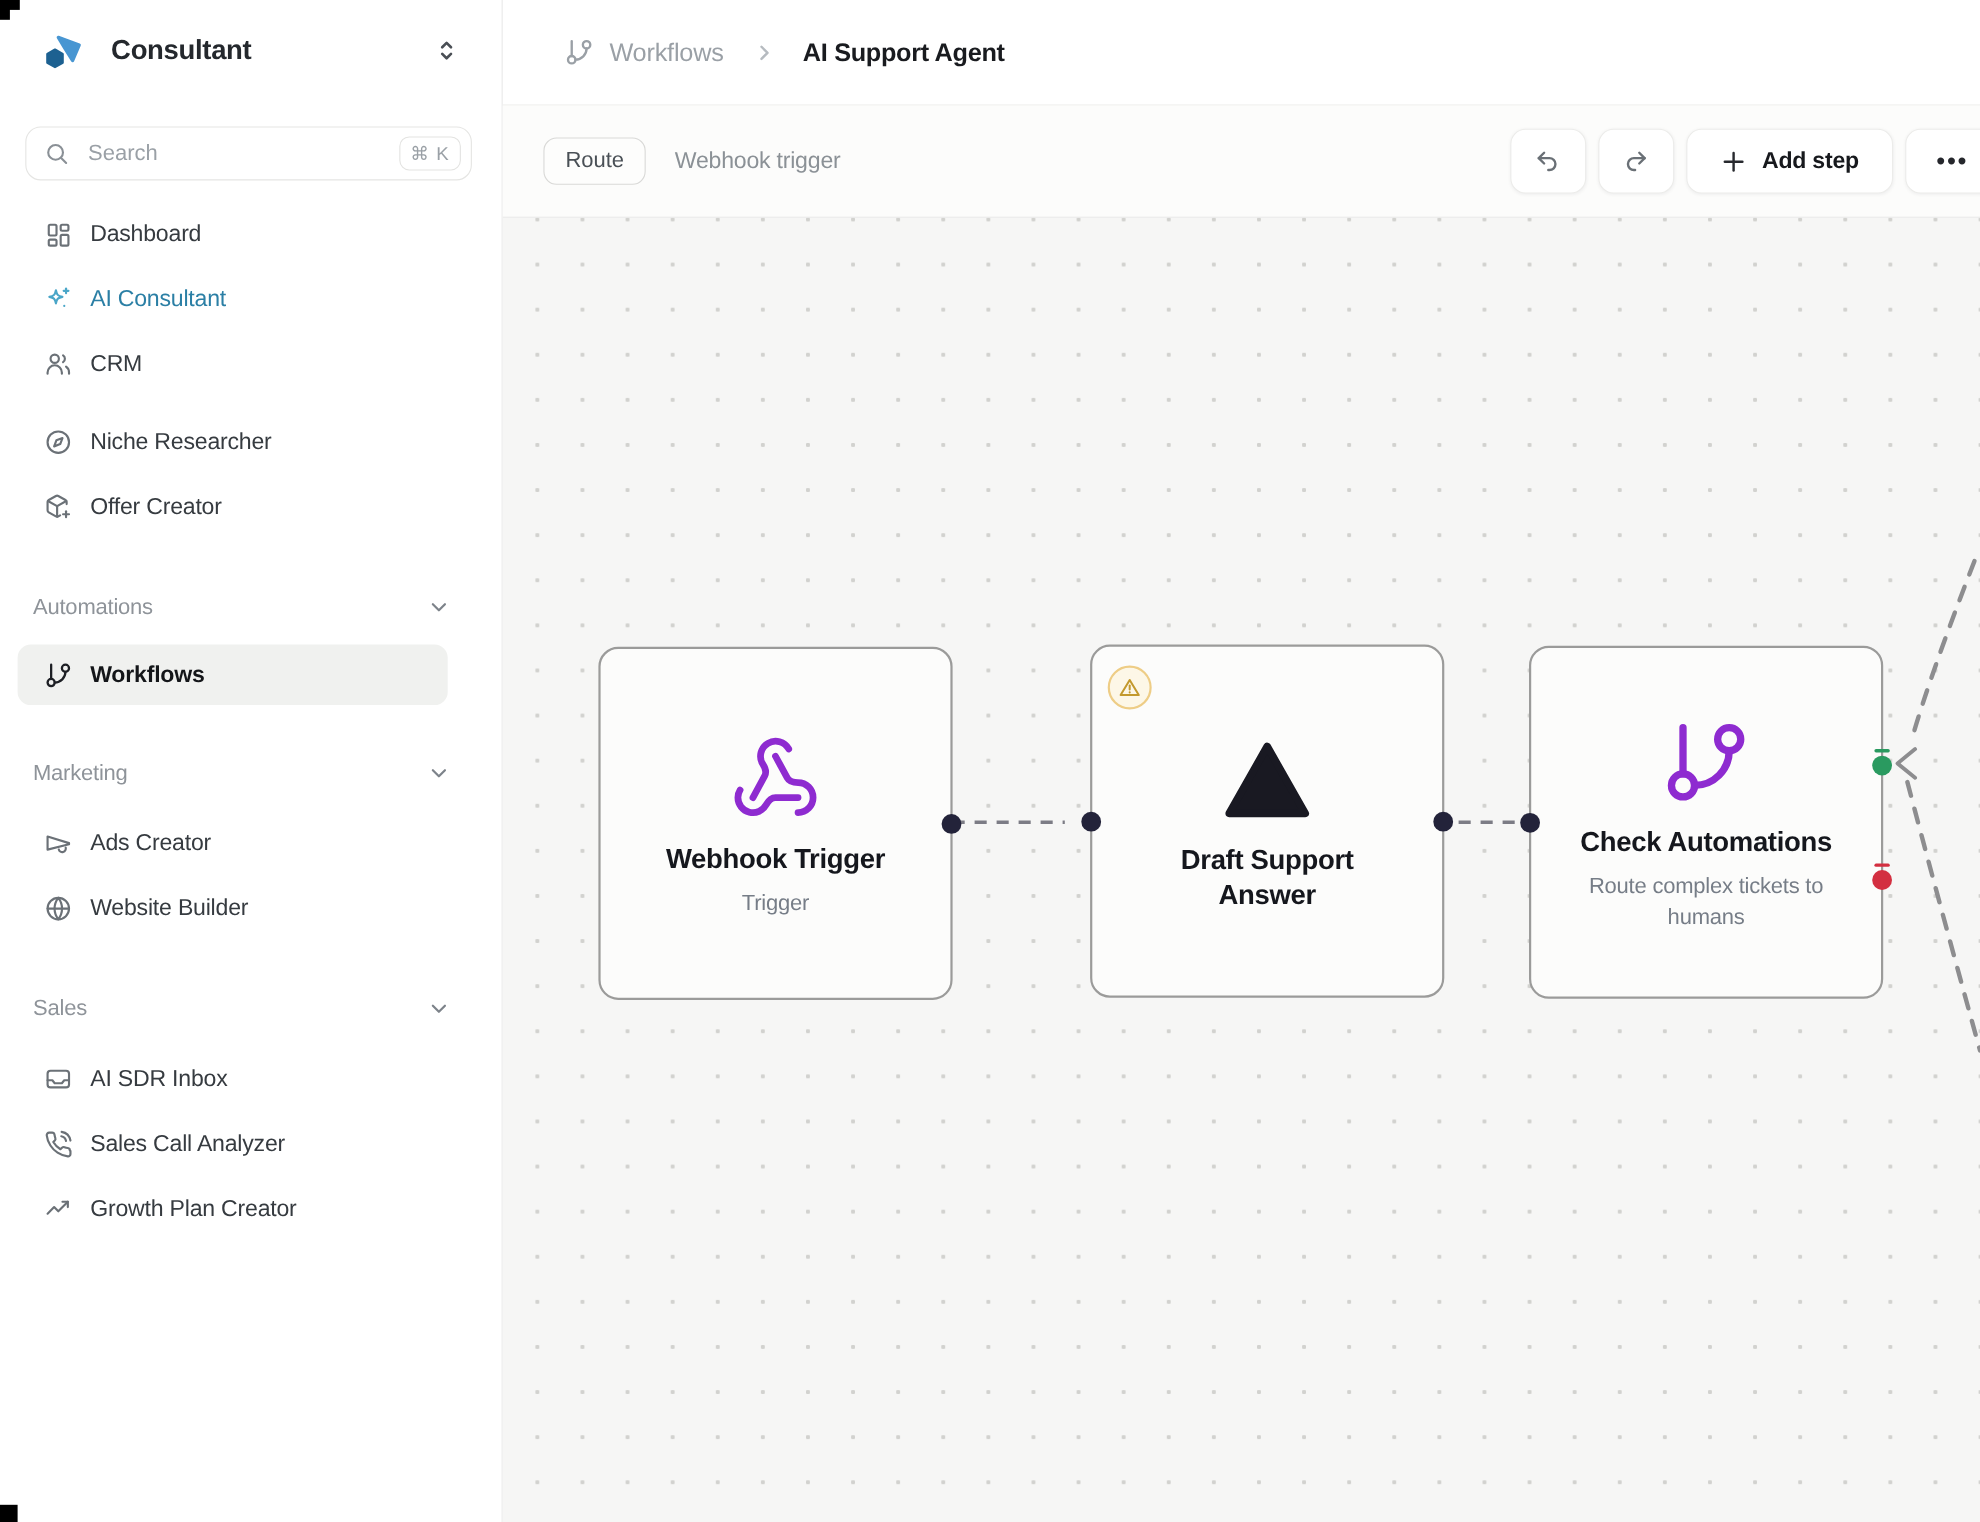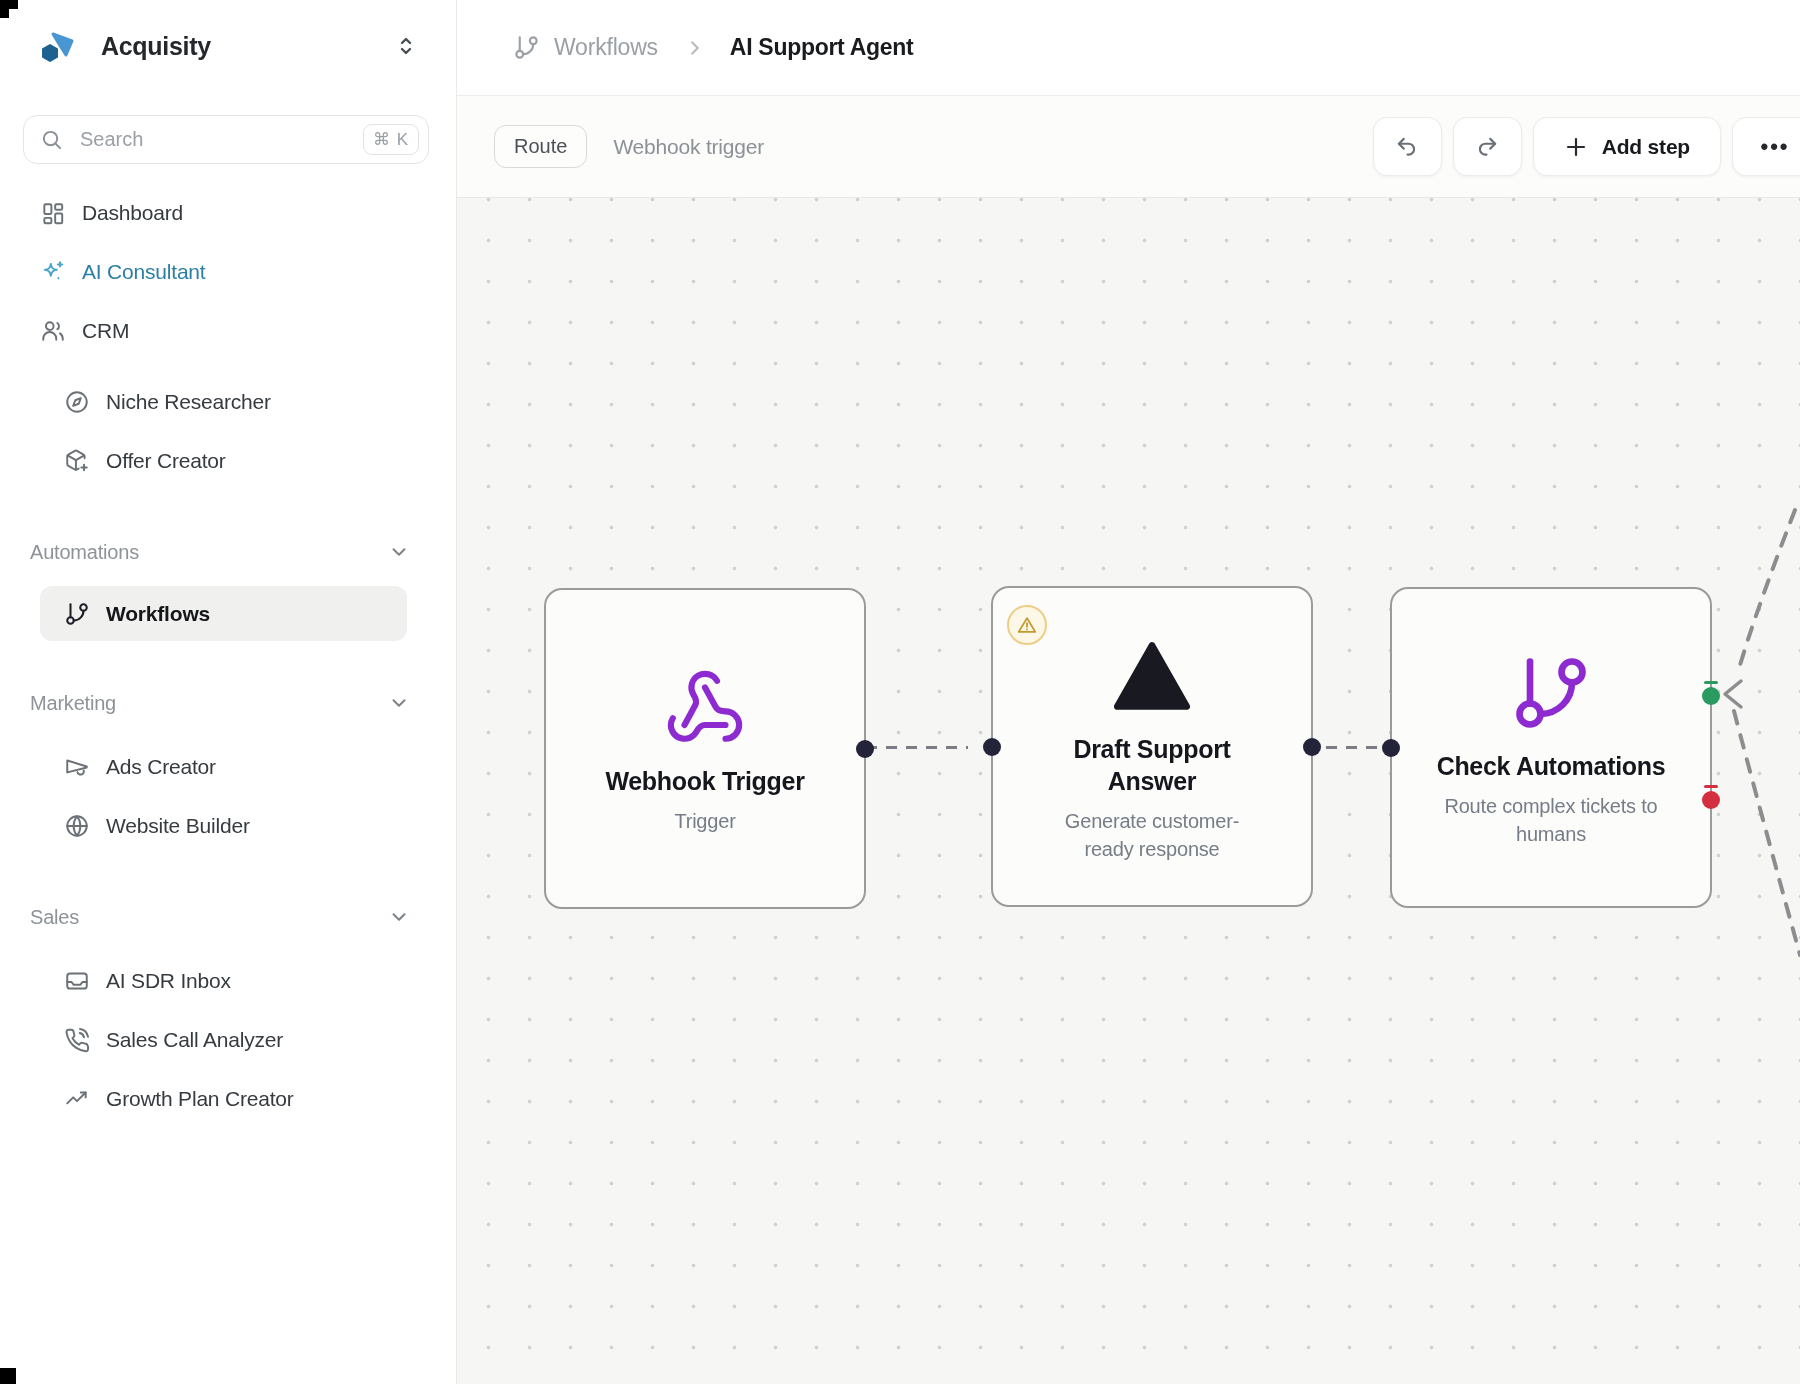--- a/index.html
+++ b/index.html
@@ -32,21 +32,21 @@
   .nav-list{margin-top:19px;}
   .nav-item{height:59px;display:flex;align-items:center;padding-left:40px;cursor:pointer;}
   .nav-item .ico{width:26px;height:26px;color:#6b7177;flex:0 0 auto;}
   .nav-item .lbl{margin-left:16px;font-size:21px;font-weight:500;color:#363b40;letter-spacing:-.2px;}
   .nav-item.accent .ico{color:var(--accent-teal-icon);}
   .nav-item.accent .lbl{color:var(--accent-teal);}
 
   .section-header{margin-top:40px;height:44px;display:flex;align-items:center;padding:0 46px 0 30px;cursor:pointer;}
   .section-header .hdr{font-size:20px;color:#8e9399;flex:1;letter-spacing:-.2px;}
   .section-header .chev{width:22px;height:22px;color:#7d838a;}
-  .section-items{margin-top:12px;margin-left:24px;}
+  .section-items{margin-top:12px;}
 
   .nav-item.selected{margin:12px 49px 0 16px;height:55px;background:#f0f1ef;border-radius:12px;padding-left:24px;}
   .nav-item.selected .ico{color:#1d1f24;}
   .nav-item.selected .lbl{color:#141619;font-weight:600;}
 
   
   .main{flex:1;display:flex;flex-direction:column;min-width:0;}
   .topbar{height:96px;background:#fff;border-bottom:1px solid #ececea;display:flex;align-items:center;padding-left:56px;}
   .bc-icon{width:27px;height:27px;color:#9aa0a6;}
   .bc-link{margin-left:14px;font-size:23px;color:#9aa0a6;font-weight:500;letter-spacing:-.2px;cursor:pointer;}
@@ -108,21 +108,21 @@
 
 <div class="app">
 
   <aside class="sidebar">
 
     <div class="logo-row">
       <svg class="logo-mark" viewBox="0 0 40 40">
         <polygon points="14,8 33,15 27,29 20,18" fill="var(--logo-light)" stroke="var(--logo-light)" stroke-width="3" stroke-linejoin="round"></polygon>
         <polygon points="11,19 18,23 18,31 11,35 4,31 4,23" fill="var(--logo-dark)" stroke="var(--logo-dark)" stroke-width="2" stroke-linejoin="round"></polygon>
       </svg>
-      <div class="logo-title">Acquisity</div>
+      <div class="logo-title">Consultant</div>
       <svg class="logo-caret" viewBox="0 0 24 24" fill="none" stroke="currentColor" stroke-width="2.4" stroke-linecap="round" stroke-linejoin="round">
         <path d="m8 15 4 4 4-4"></path>
           <path d="m8 9 4-4 4 4"></path>
       </svg>
     </div>
 
     <div class="search-wrap">
       <svg class="search-icon" viewBox="0 0 24 24" fill="none" stroke="currentColor" stroke-width="2" stroke-linecap="round">
         <circle cx="11" cy="11" r="7"></circle>
           <line x1="16.5" y1="16.5" x2="21" y2="21"></line>
@@ -328,21 +328,20 @@
               <path d="M12 10v4"></path>
               <path d="M12 16.8v.2"></path>
           </svg>
         </div>
         <div class="node-iconbox">
           <svg width="84" height="76" viewBox="0 0 24 22">
             <path d="M12 2.2 22 19.8H2Z" fill="var(--triangle-dark)" stroke="var(--triangle-dark)" stroke-width="2" stroke-linejoin="round"></path>
           </svg>
         </div>
         <div class="node-title">Draft Support Answer</div>
-        <div class="node-subtitle">Generate customer-ready response</div>
         <span class="port in"></span>
         <span class="port out"></span>
       </div>
 
       <div class="node node--escalation">
         <div class="node-iconbox">
           <svg width="84" height="84" viewBox="0 0 24 24" fill="none" stroke="var(--node-purple)" stroke-width="1.9" stroke-linecap="round" stroke-linejoin="round">
             <line x1="6" y1="3" x2="6" y2="15"></line>
               <circle cx="18" cy="6" r="3"></circle>
               <circle cx="6" cy="18" r="3"></circle>

